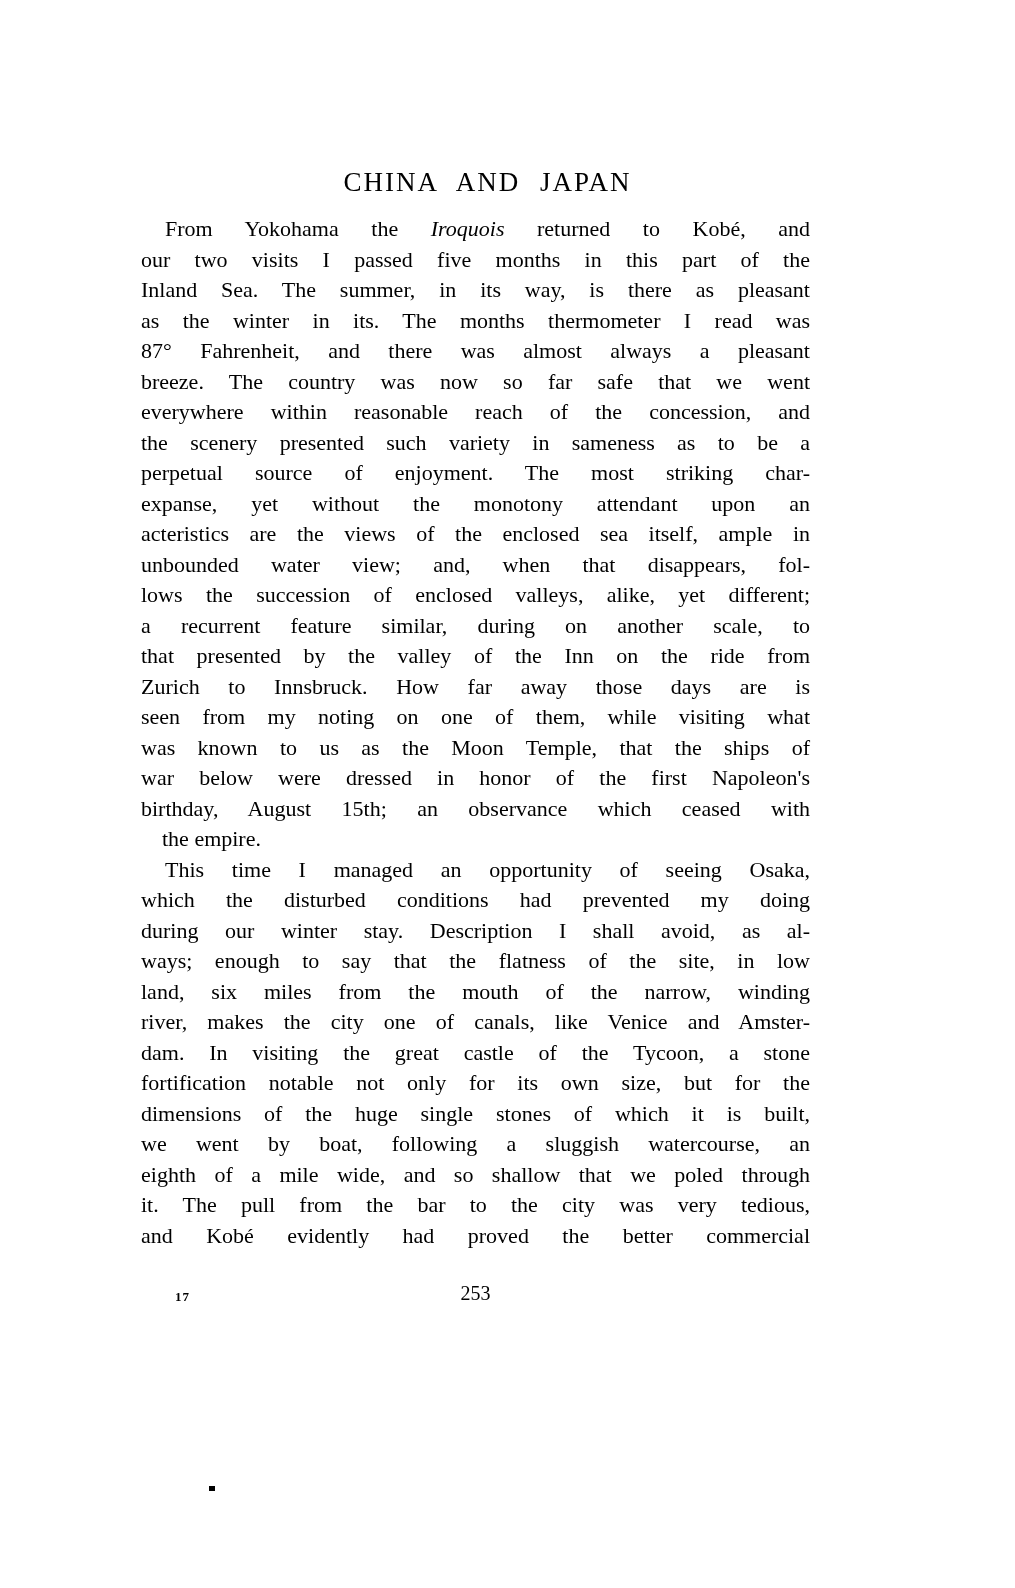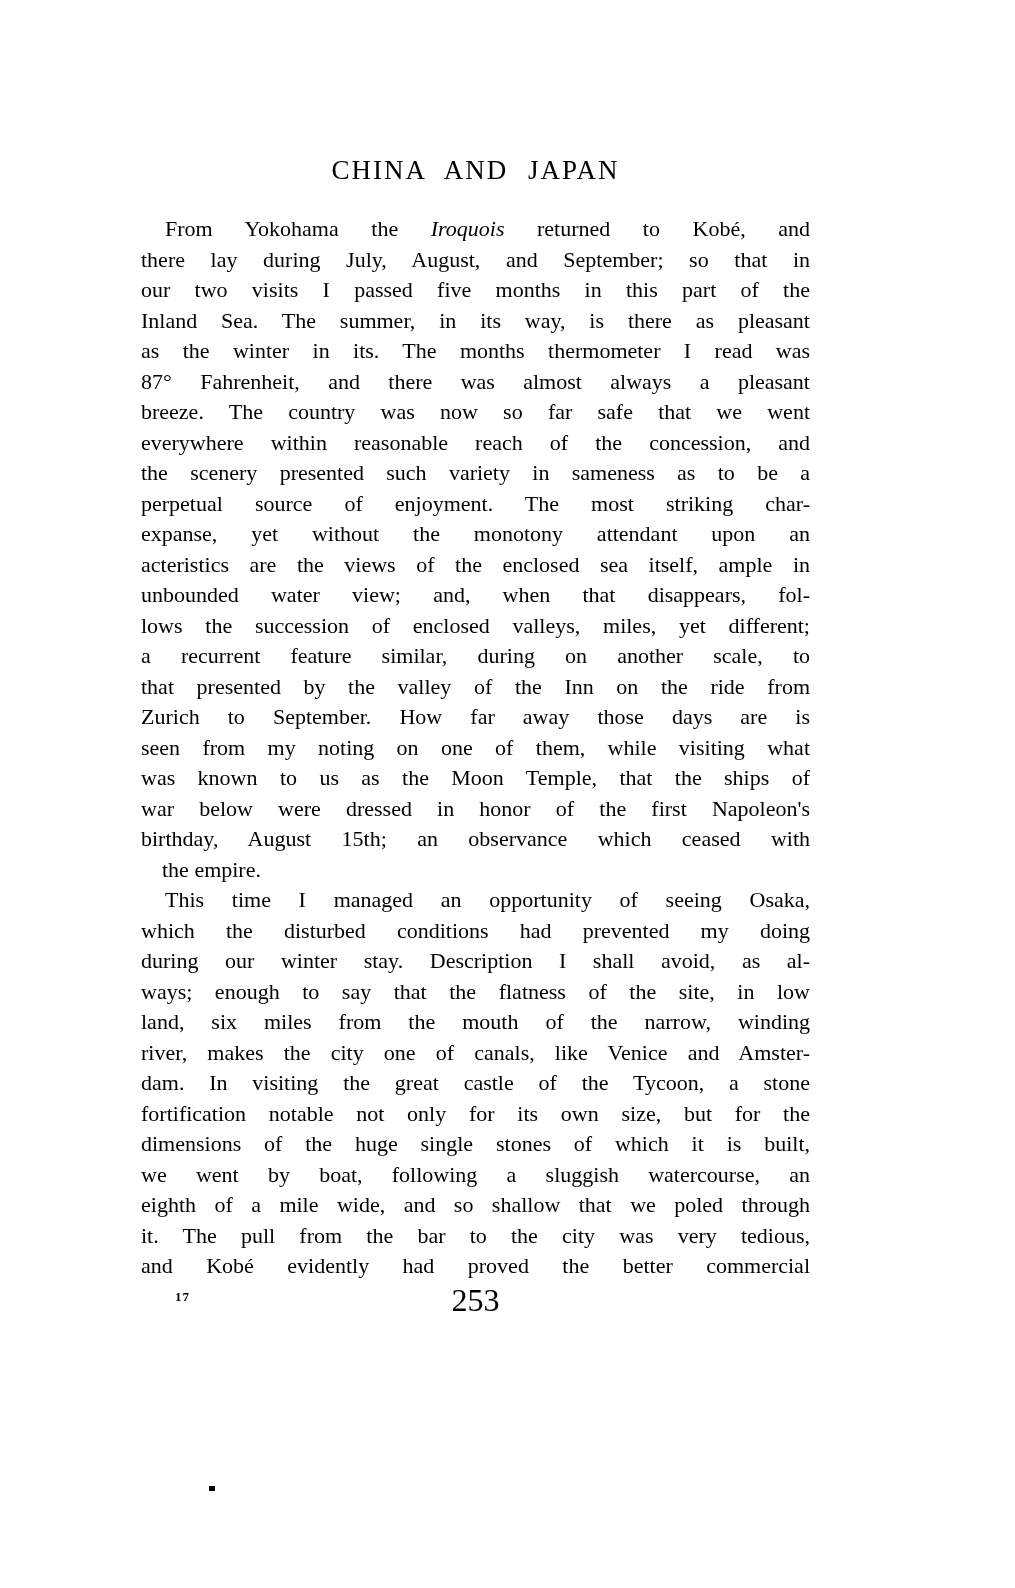--- a/index.html
+++ b/index.html
@@ -10,21 +10,21 @@
     background: #ffffff;
     color: #000000;
     font-family: "Liberation Serif", "DejaVu Serif", serif;
     overflow: hidden;
   }
   .running-head {
     position: absolute;
     top: 155px;
     left: 141px;
     width: 669px;
-    margin: 0;
+    margin: 12px;
     text-align: center;
     font-size: 27px;
     font-weight: 400;
     letter-spacing: 2px;
     word-spacing: 11px;
   }
   .textblock {
     position: absolute;
     top: 214px;
     left: 141px;
@@ -54,21 +54,21 @@
     font-size: 13px;
     font-weight: bold;
     letter-spacing: 1px;
   }
   .page-num {
     position: absolute;
     left: 0;
     top: 0;
     width: 100%;
     text-align: center;
-    font-size: 32px;
+    font-size: 20px;
   }
   .scan-speck {
     position: absolute;
     left: 209px;
     top: 1486px;
     width: 6px;
     height: 5px;
     background: #000000;
   }
 </style>
@@ -77,36 +77,35 @@
 
 <div class="page">
 
   <h1 class="running-head">CHINA AND JAPAN</h1>
 
   <div class="textblock">
 
     <div class="par">
       <div class="line indent"><span>From Yokohama the </span><em>Iroquois</em><span> returned to Kobé, and</span></div>
       <div>
-          <div class="line">there lay during July, August, and September; so that in</div>
           <div class="line">our two visits I passed five months in this part of the</div>
           <div class="line">Inland Sea. The summer, in its way, is there as pleasant</div>
           <div class="line">as the winter in its. The months thermometer I read was</div>
           <div class="line">87° Fahrenheit, and there was almost always a pleasant</div>
           <div class="line">breeze. The country was now so far safe that we went</div>
           <div class="line">everywhere within reasonable reach of the concession, and</div>
           <div class="line">the scenery presented such variety in sameness as to be a</div>
           <div class="line">perpetual source of enjoyment. The most striking char-</div>
           <div class="line">expanse, yet without the monotony attendant upon an</div>
           <div class="line">acteristics are the views of the enclosed sea itself, ample in</div>
           <div class="line">unbounded water view; and, when that disappears, fol-</div>
-          <div class="line">lows the succession of enclosed valleys, miles, yet different;</div>
+          <div class="line">lows the succession of enclosed valleys, alike, yet different;</div>
           <div class="line">a recurrent feature similar, during on another scale, to</div>
           <div class="line">that presented by the valley of the Inn on the ride from</div>
-          <div class="line">Zurich to September. How far away those days are is</div>
+          <div class="line">Zurich to Innsbruck. How far away those days are is</div>
           <div class="line">seen from my noting on one of them, while visiting what</div>
           <div class="line">was known to us as the Moon Temple, that the ships of</div>
           <div class="line">war below were dressed in honor of the first Napoleon's</div>
           <div class="line">birthday, August 15th; an observance which ceased with</div>
         </div>
       <div class="line lastline">the empire.</div>
     </div>
 
     <div class="par">
       <div class="line indent">This time I managed an opportunity of seeing Osaka,</div>

